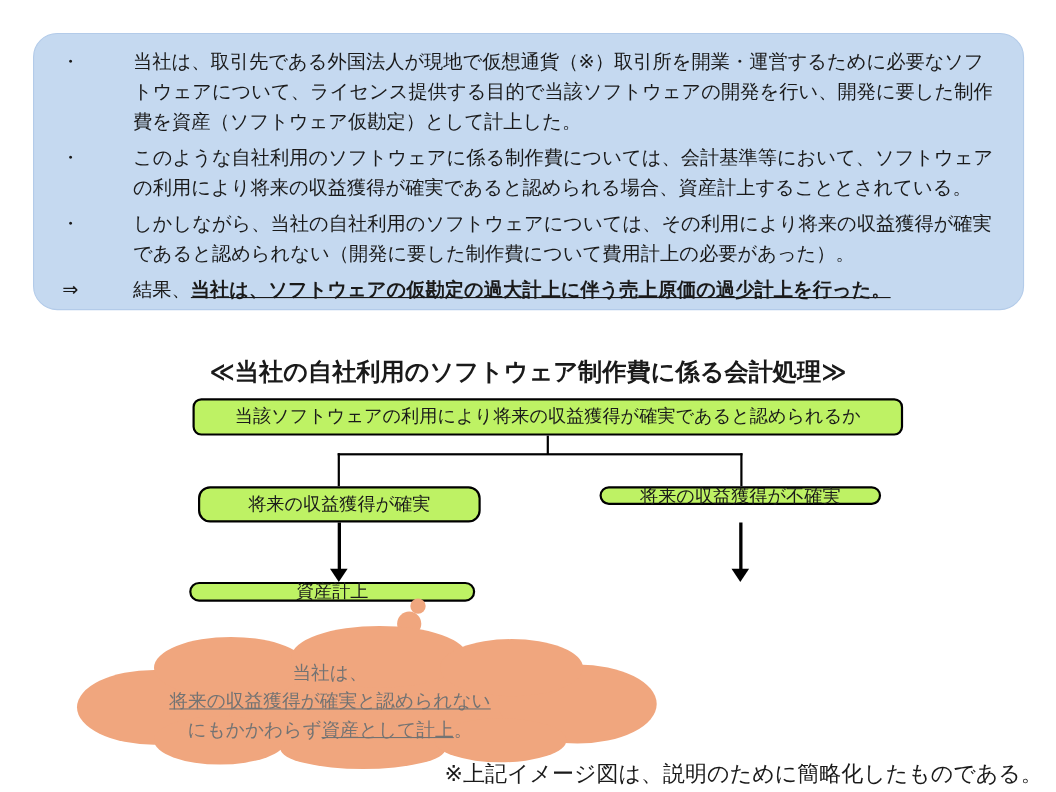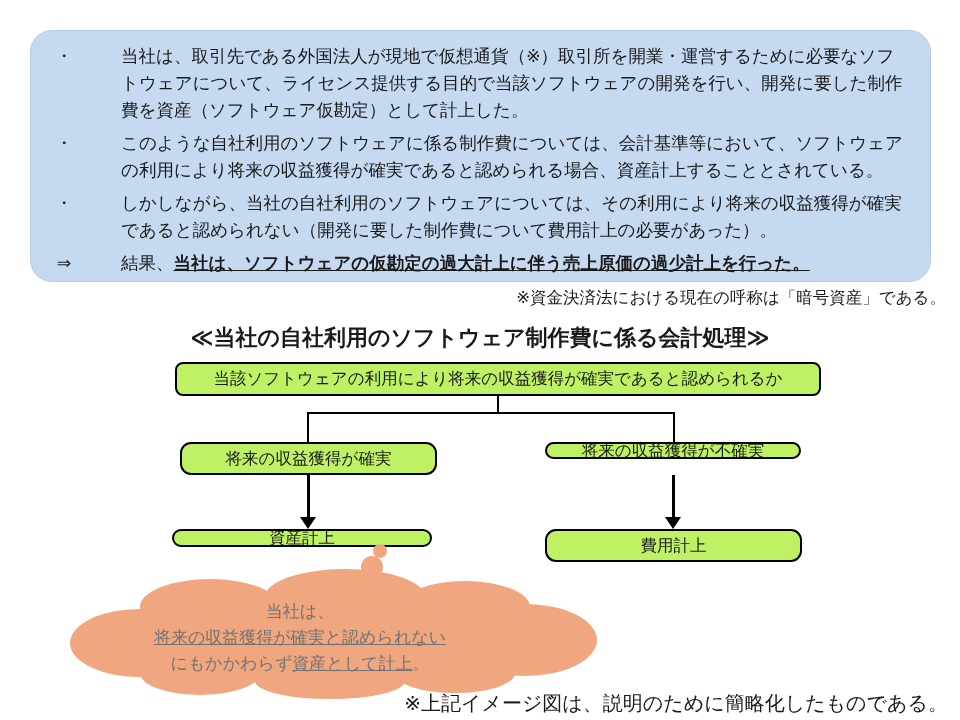--- a/index.html
+++ b/index.html
@@ -73,41 +73,39 @@
     <div class="bullet-row">
       <div class="bullet-marker">・</div>
       <div class="bullet-text">しかしながら、当社の自社利用のソフトウェアについては、その利用により将来の収益獲得が確実であると認められない（開発に要した制作費について費用計上の必要があった）。</div>
     </div>
     <div class="conclusion-row">
       <div class="conclusion-marker">⇒</div>
       <div class="bullet-text"><span>結果、</span><span class="conclusion-emphasis">当社は、ソフトウェアの仮勘定の過大計上に伴う売上原価の過少計上を行った。</span></div>
     </div>
   </div>
 
-  <div class="note-currency">※資金決済法における現在の呼称は「暗号資産」である。</div>
 
   <div class="diagram-title">≪当社の自社利用のソフトウェア制作費に係る会計処理≫</div>
 
   <div class="flow-box q-box">当該ソフトウェアの利用により将来の収益獲得が確実であると認められるか</div>
 
   <div class="line v-stem-top"></div>
   <div class="line h-branch"></div>
   <div class="line v-branch-left"></div>
   <div class="line v-branch-right"></div>
 
   <div class="flow-box branch-left">将来の収益獲得が確実</div>
   <div class="flow-box branch-right">将来の収益獲得が不確実</div>
 
   <div class="line v-arrow-left"></div>
   <div class="arrow-head arrow-head-left"></div>
   <div class="line v-arrow-right"></div>
   <div class="arrow-head arrow-head-right"></div>
 
   <div class="flow-box result-left">資産計上</div>
-  <div class="flow-box result-right">費用計上</div>
 
   <svg class="cloud-svg" viewBox="0 0 540 165" xmlns="http://www.w3.org/2000/svg">
     <g fill="#F0A67E">
       <circle cx="320" cy="16" r="7"></circle>
       <circle cx="312" cy="32" r="11"></circle>
       <circle cx="293" cy="54" r="16"></circle>
       <ellipse cx="270" cy="102" rx="205" ry="48"></ellipse>
       <ellipse cx="80" cy="108" rx="70" ry="34"></ellipse>
       <ellipse cx="465" cy="105" rx="72" ry="36"></ellipse>
       <ellipse cx="150" cy="72" rx="70" ry="28"></ellipse>

